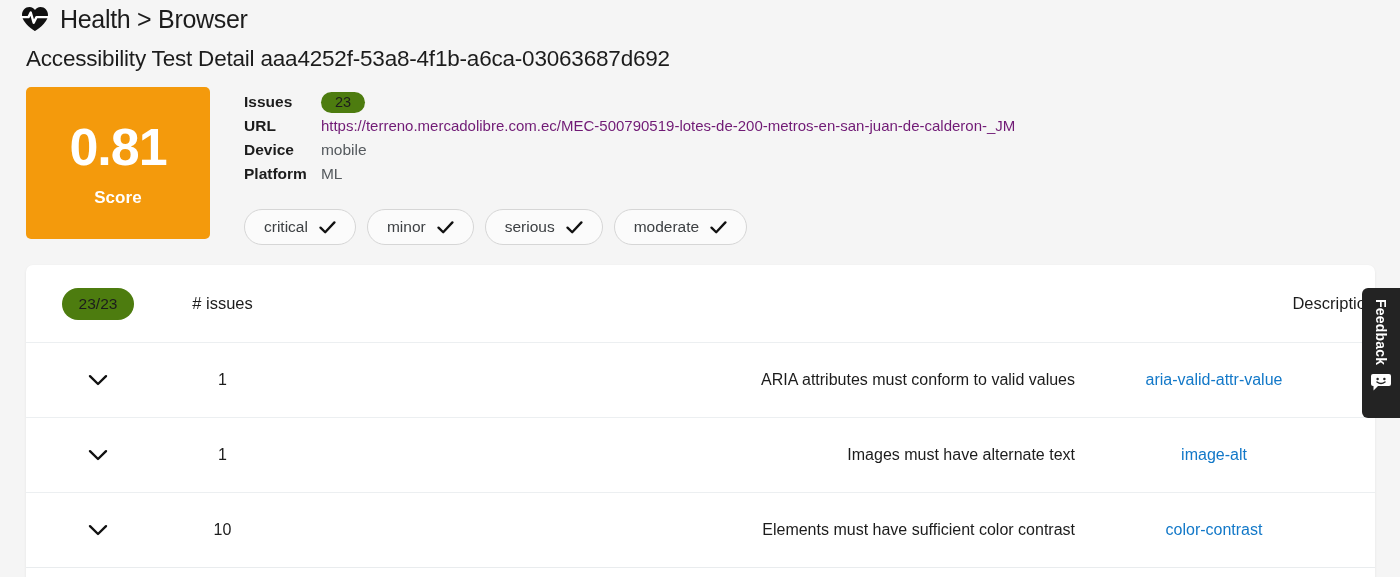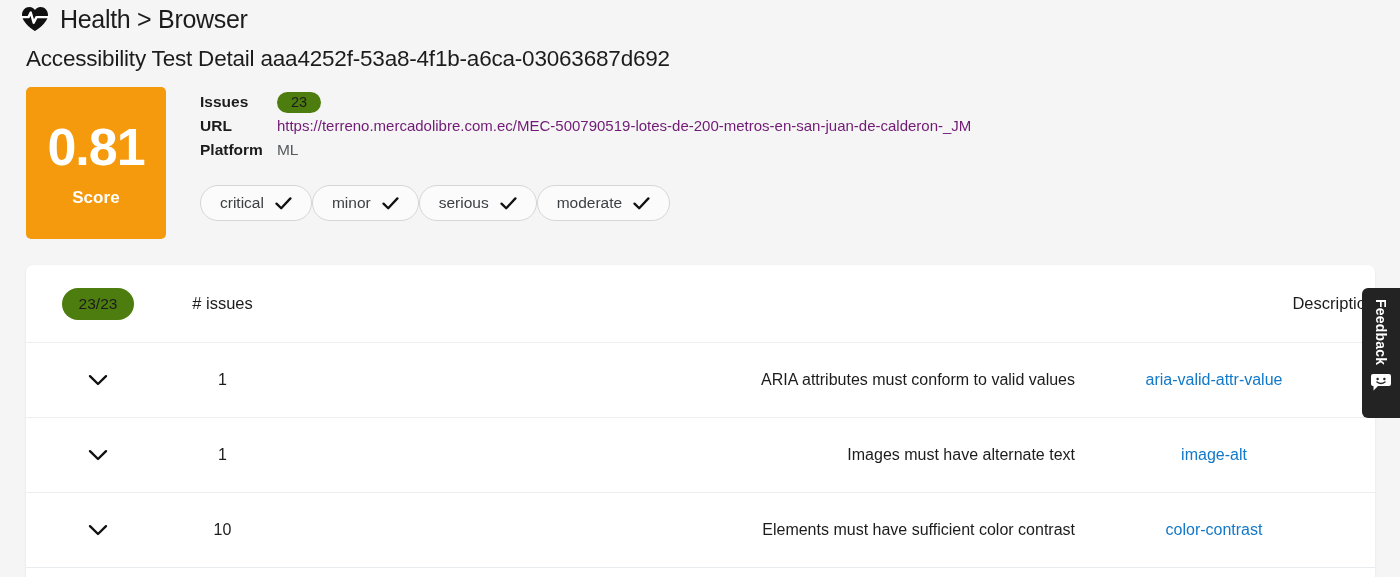--- a/index.html
+++ b/index.html
@@ -50,21 +50,21 @@
     line-height: 28px;
   }
 
   
   .summary {
     display: flex;
     align-items: flex-start;
     margin: 14px 0 0 26px;
   }
   .score-card {
-    width: 140px;
+    width: 184px;
     height: 152px;
     background: #f49a0c;
     border-radius: 5px;
     display: flex;
     flex-direction: column;
     align-items: center;
     justify-content: center;
     flex: 0 0 auto;
     box-sizing: border-box;
   }
@@ -119,20 +119,21 @@
   .url-link {
     font-size: 15px;
     color: #701a75;
     text-decoration: none;
     white-space: nowrap;
   }
 
   
   .chips {
     display: flex;
+    gap: 11px;
     margin-top: 23px;
   }
   .chip {
     display: inline-flex;
     align-items: center;
     gap: 11px;
     border: 1px solid #d6d6d6;
     background: #fbfbfb;
     border-radius: 20px;
     height: 36px;
@@ -288,20 +289,24 @@
         <td class="meta-key">Issues</td>
         <td>
           <span class="issues-badge">23</span>
         </td>
       </tr>
       <tr>
         <td class="meta-key">URL</td>
         <td>
           <a class="url-link" href="#">https://terreno.mercadolibre.com.ec/MEC-500790519-lotes-de-200-metros-en-san-juan-de-calderon-_JM</a>
         </td>
+      </tr>
+      <tr>
+        <td class="meta-key">Device</td>
+        <td class="meta-val">mobile</td>
       </tr>
       <tr>
         <td class="meta-key">Platform</td>
         <td class="meta-val">ML</td>
       </tr>
     </tbody>
       </table>
 
     <div class="chips">
       <div class="chip">

